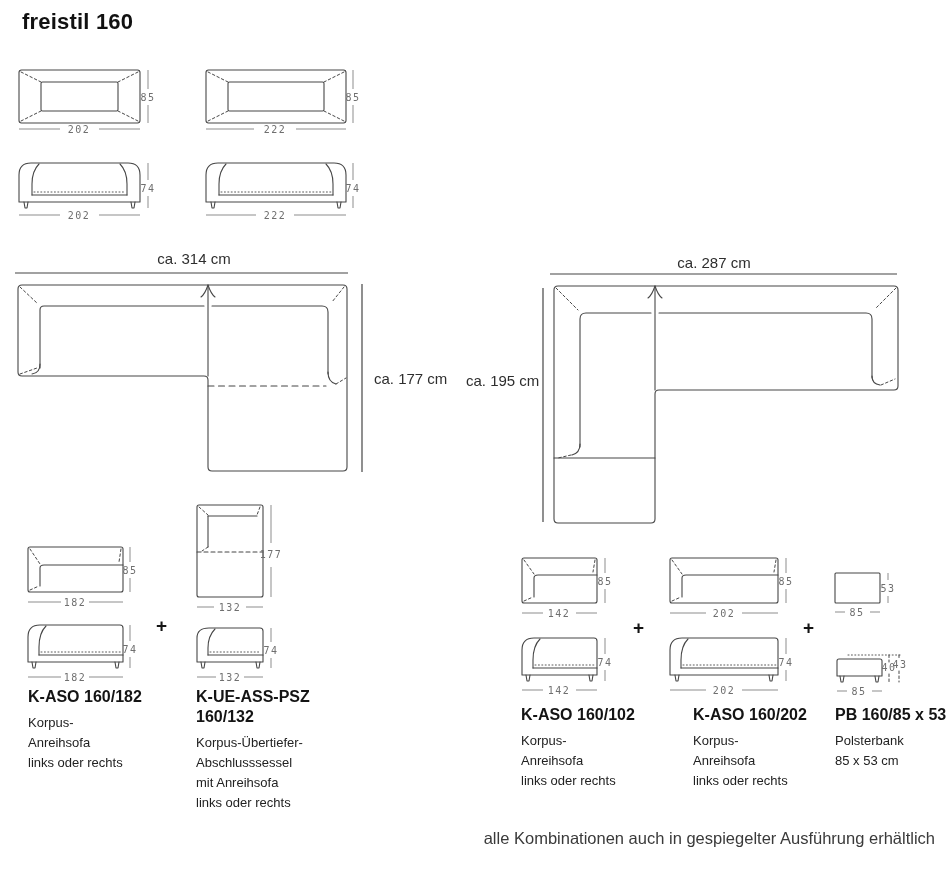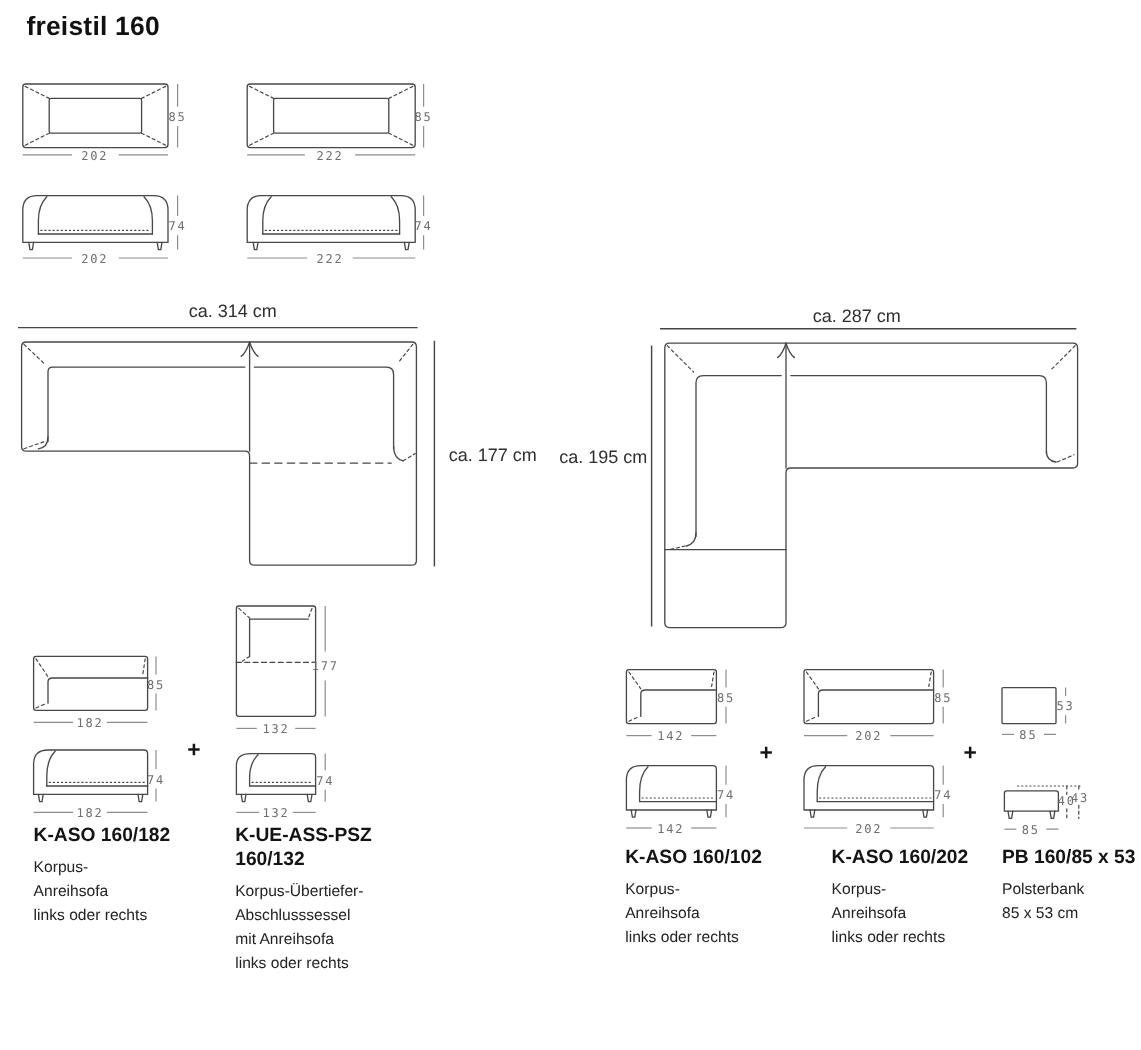--- a/index.html
+++ b/index.html
@@ -379,14 +379,15 @@
   </div>
 
   <div class="abs" style="left:835px;top:705px;width:120px;">
     <div class="code">PB 160/85 x 53</div>
     <div class="desc-block">
       <div class="desc">Polsterbank</div>
       <div class="desc">85 x 53 cm</div>
     </div>
   </div>
 
+  <div class="abs footer" style="left:430px;top:829px;width:505px;text-align:right;">alle Kombinationen auch in gespiegelter Ausführung erhältlich</div>
 
 </div>
 
 </body></html>

